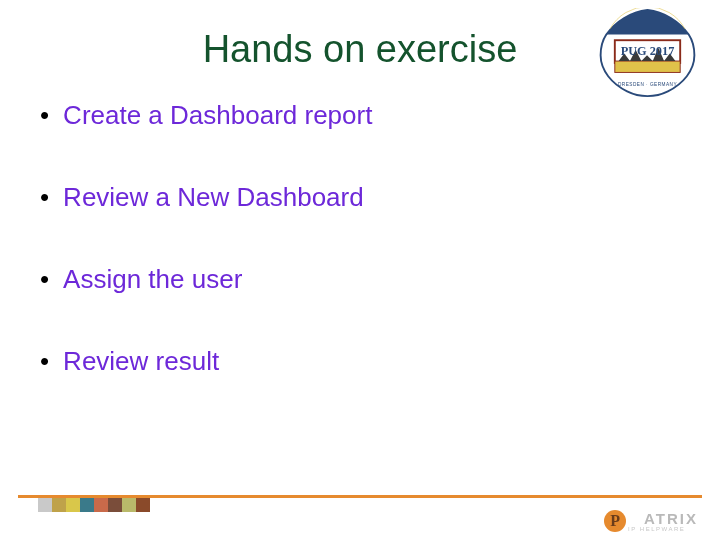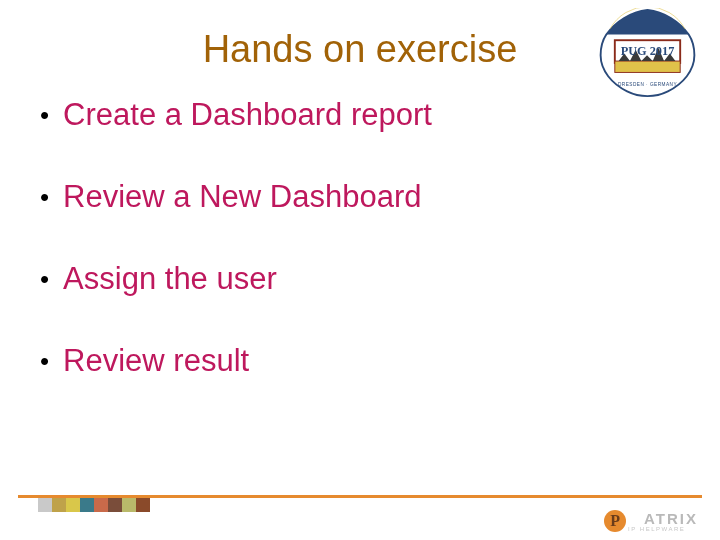--- a/index.html
+++ b/index.html
@@ -12,21 +12,21 @@
   }
   .slide {
     width: 720px;
     height: 540px;
     position: relative;
     padding: 20px 0 0 0;
   }
   .title {
     font-size: 38px;
     font-weight: 400;
-    color: #a16207;
+    color: #14532d;
     text-align: center;
     margin: 8px auto 28px auto;
     width: 540px;
   }
   .badge {
     position: absolute;
     top: 8px;
     right: 20px;
     width: 105px;
     height: 90px;
@@ -39,22 +39,22 @@
     align-items: flex-start;
     margin-bottom: 50px;
   }
   .bullet-dot {
     color: #000;
     font-size: 26px;
     line-height: 32px;
     margin-right: 14px;
   }
   .bullet-text {
-    font-size: 31px;
-    color: #be185d;
+    font-size: 26px;
+    color: #6d28d9;
     line-height: 32px;
   }
   .footer-line {
     position: absolute;
     bottom: 42px;
     left: 18px;
     right: 18px;
     height: 3px;
     background: #e68a2e;
   }

